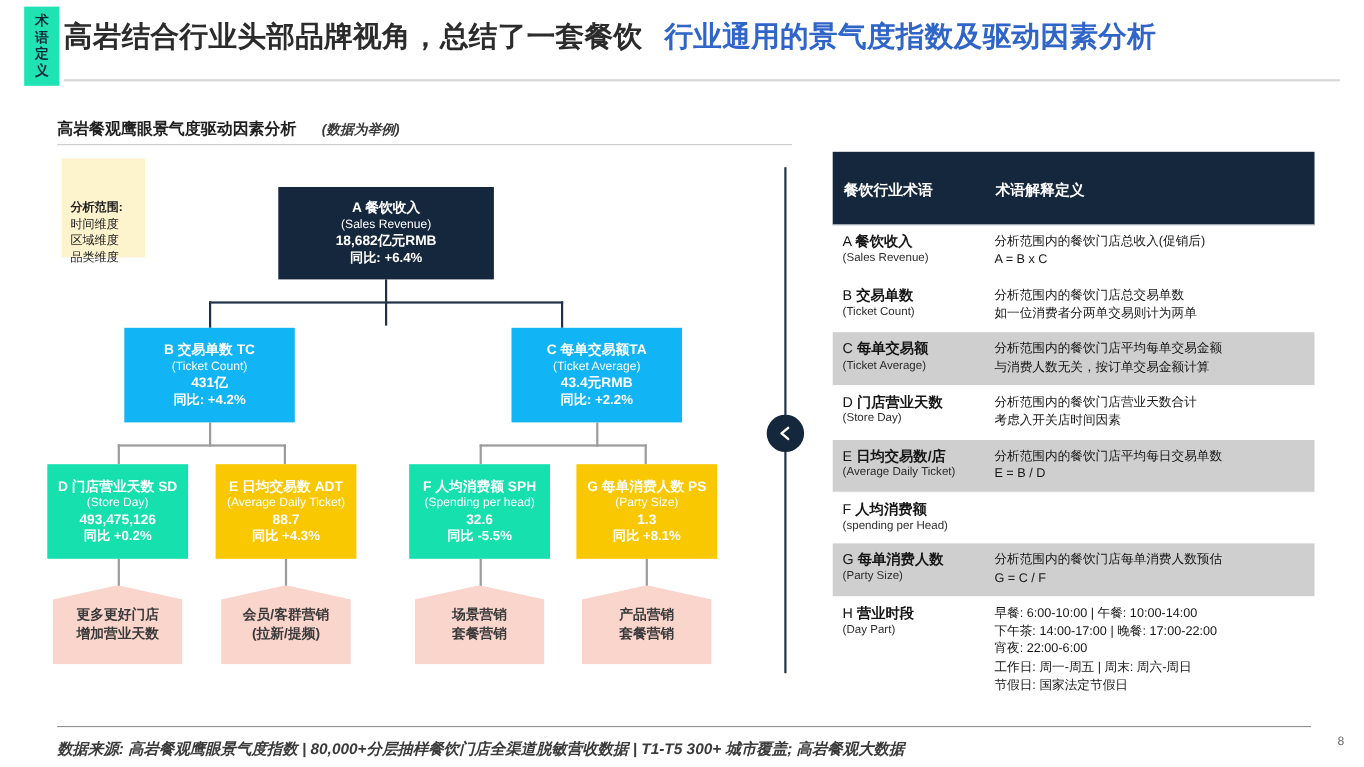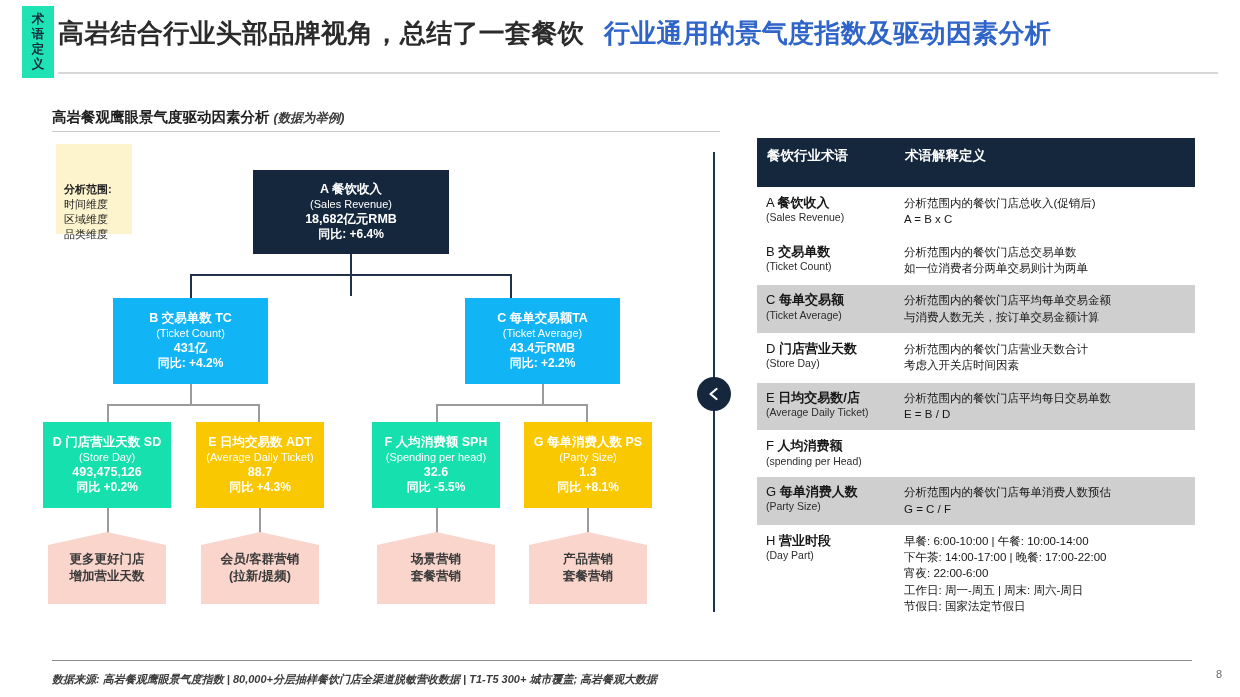--- a/index.html
+++ b/index.html
@@ -31,21 +31,21 @@
   .hdr-rule {
     position: absolute; left: 58px; top: 72px; width: 1160px; height: 2px;
     background: #d7d7d7;
   }
 
   
   .sub {
     position: absolute; left: 52px; top: 108px;
     font-size: 14.5px; font-weight: 700; color: #1f1f1f; white-space: nowrap;
   }
-  .sub .note { font-size: 12.5px; font-style: italic; font-weight: 700; color:#3a3a3a; }
+  .sub .note { font-size: 12.5px; font-style: italic; font-weight: 700; color:#3a3a3a;margin-left:19px; }
   .sub-rule {
     position:absolute; left: 52px; top: 131px; width: 668px; height: 1px; background:#c9c9c9;
   }
 
   
   .diagram { position: absolute; left: 0; top: 136px; width: 720px; height: 500px; }
 
   .scope {
     position: absolute; left: 56px; top: 8px; width: 76px; height: 90px;
     background: #fdf3cd;
@@ -96,35 +96,35 @@
     position: absolute; left: 697px; top: 377px; width: 34px; height: 34px;
     border-radius: 50%; background: #15273d;
     display:flex; align-items:center; justify-content:center;
   }
   .badge svg { display:block; }
 
   
   .tbl { position: absolute; left: 757px; top: 138px; width: 438px; }
   .trow { display: flex; border-bottom: 1px solid #ffffff; }
   .thead { background: #15273d; color: #fff; }
-  .thead .c1, .thead .c2 { padding: 9px 10px 22px 10px; font-size: 13.5px; font-weight: 700; }
+  .thead .c1, .thead .c2 { padding: 26px 10px 22px 10px; font-size: 13.5px; font-weight: 700; }
   .c1 { width: 138px; flex: 0 0 138px; padding: 7px 9px 8px 9px; }
   .c2 { flex: 1; padding: 7px 9px 8px 9px; }
   .alt { background: #cfcfcf; }
   .plain { background: #ffffff; }
   .term-cn { font-size: 13px; font-weight: 700; color: #161616; line-height: 1.25; }
   .term-cn .letter { font-weight: 400; }
   .term-en { font-size: 10.5px; color: #2c2c2c; line-height: 1.3; }
   .desc { font-size: 11.5px; color: #161616; line-height: 1.42; white-space: pre-line; }
 
   
   .ftr-rule { position: absolute; left: 52px; top: 660px; width: 1140px; height: 1px; background:#8e8e8e; }
   .ftr {
     position: absolute; left: 52px; top: 672px;
-    font-size: 11px; font-style: italic; font-weight: 700; color: #3b3b3b; white-space: nowrap;
+    font-size: 14px; font-style: italic; font-weight: 700; color: #3b3b3b; white-space: nowrap;
   }
   .pageno { position: absolute; right: 18px; top: 668px; font-size: 11px; color: #6b6b6b; }
 </style>
 </head>
 <body>
 
 <div class="page">
 
   <div class="hdr-tab">
     <span>术语定义</span>

